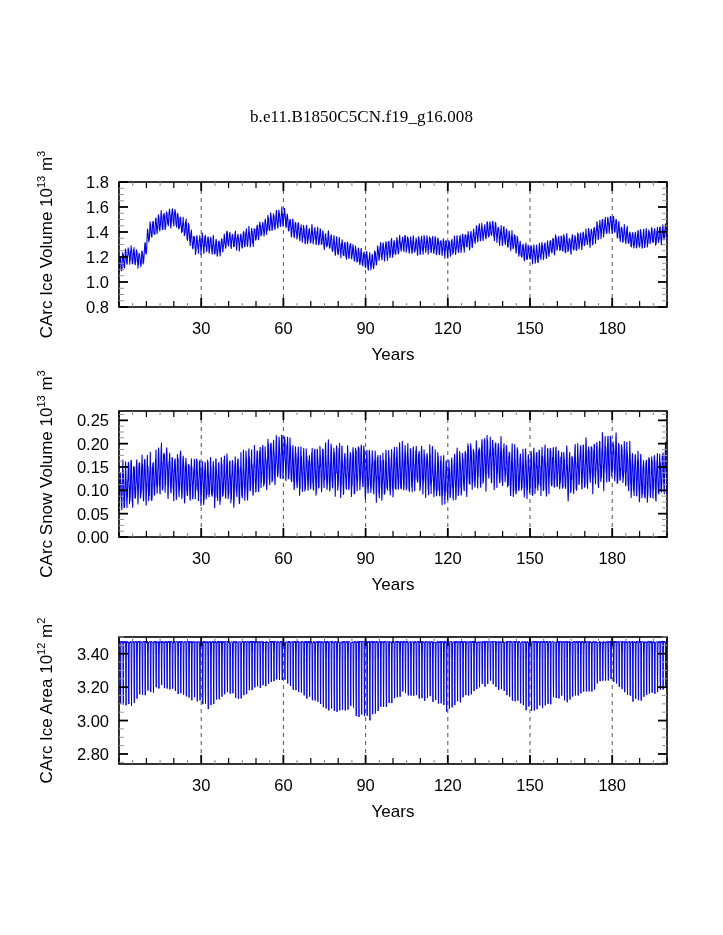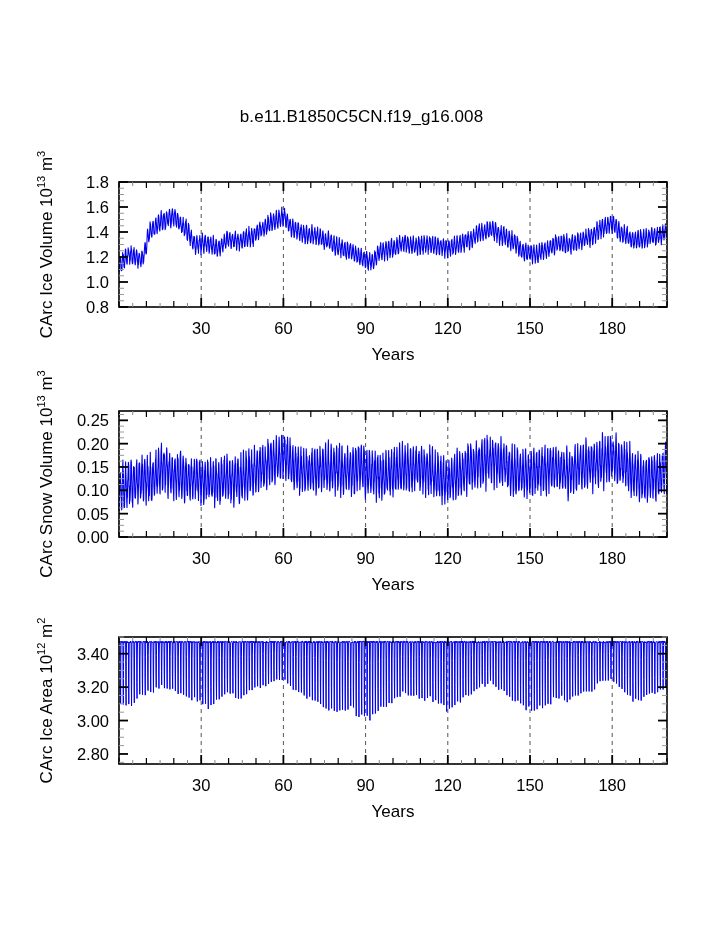--- a/index.html
+++ b/index.html
@@ -21,21 +21,21 @@
     width: 723px;
     height: 935px;
   }
   .plot-title {
     position: absolute;
     left: 0;
     top: 107px;
     width: 723px;
     text-align: center;
     font-size: 17px;
-    font-family: Liberation Sans, sans-serif;
+    font-family: Liberation Serif, serif;
     color: #000000;
     letter-spacing: 0.1px;
   }
   svg.figure {
     position: absolute;
     left: 0; top: 0;
     width: 723px;
     height: 935px;
     display: block;
   }

